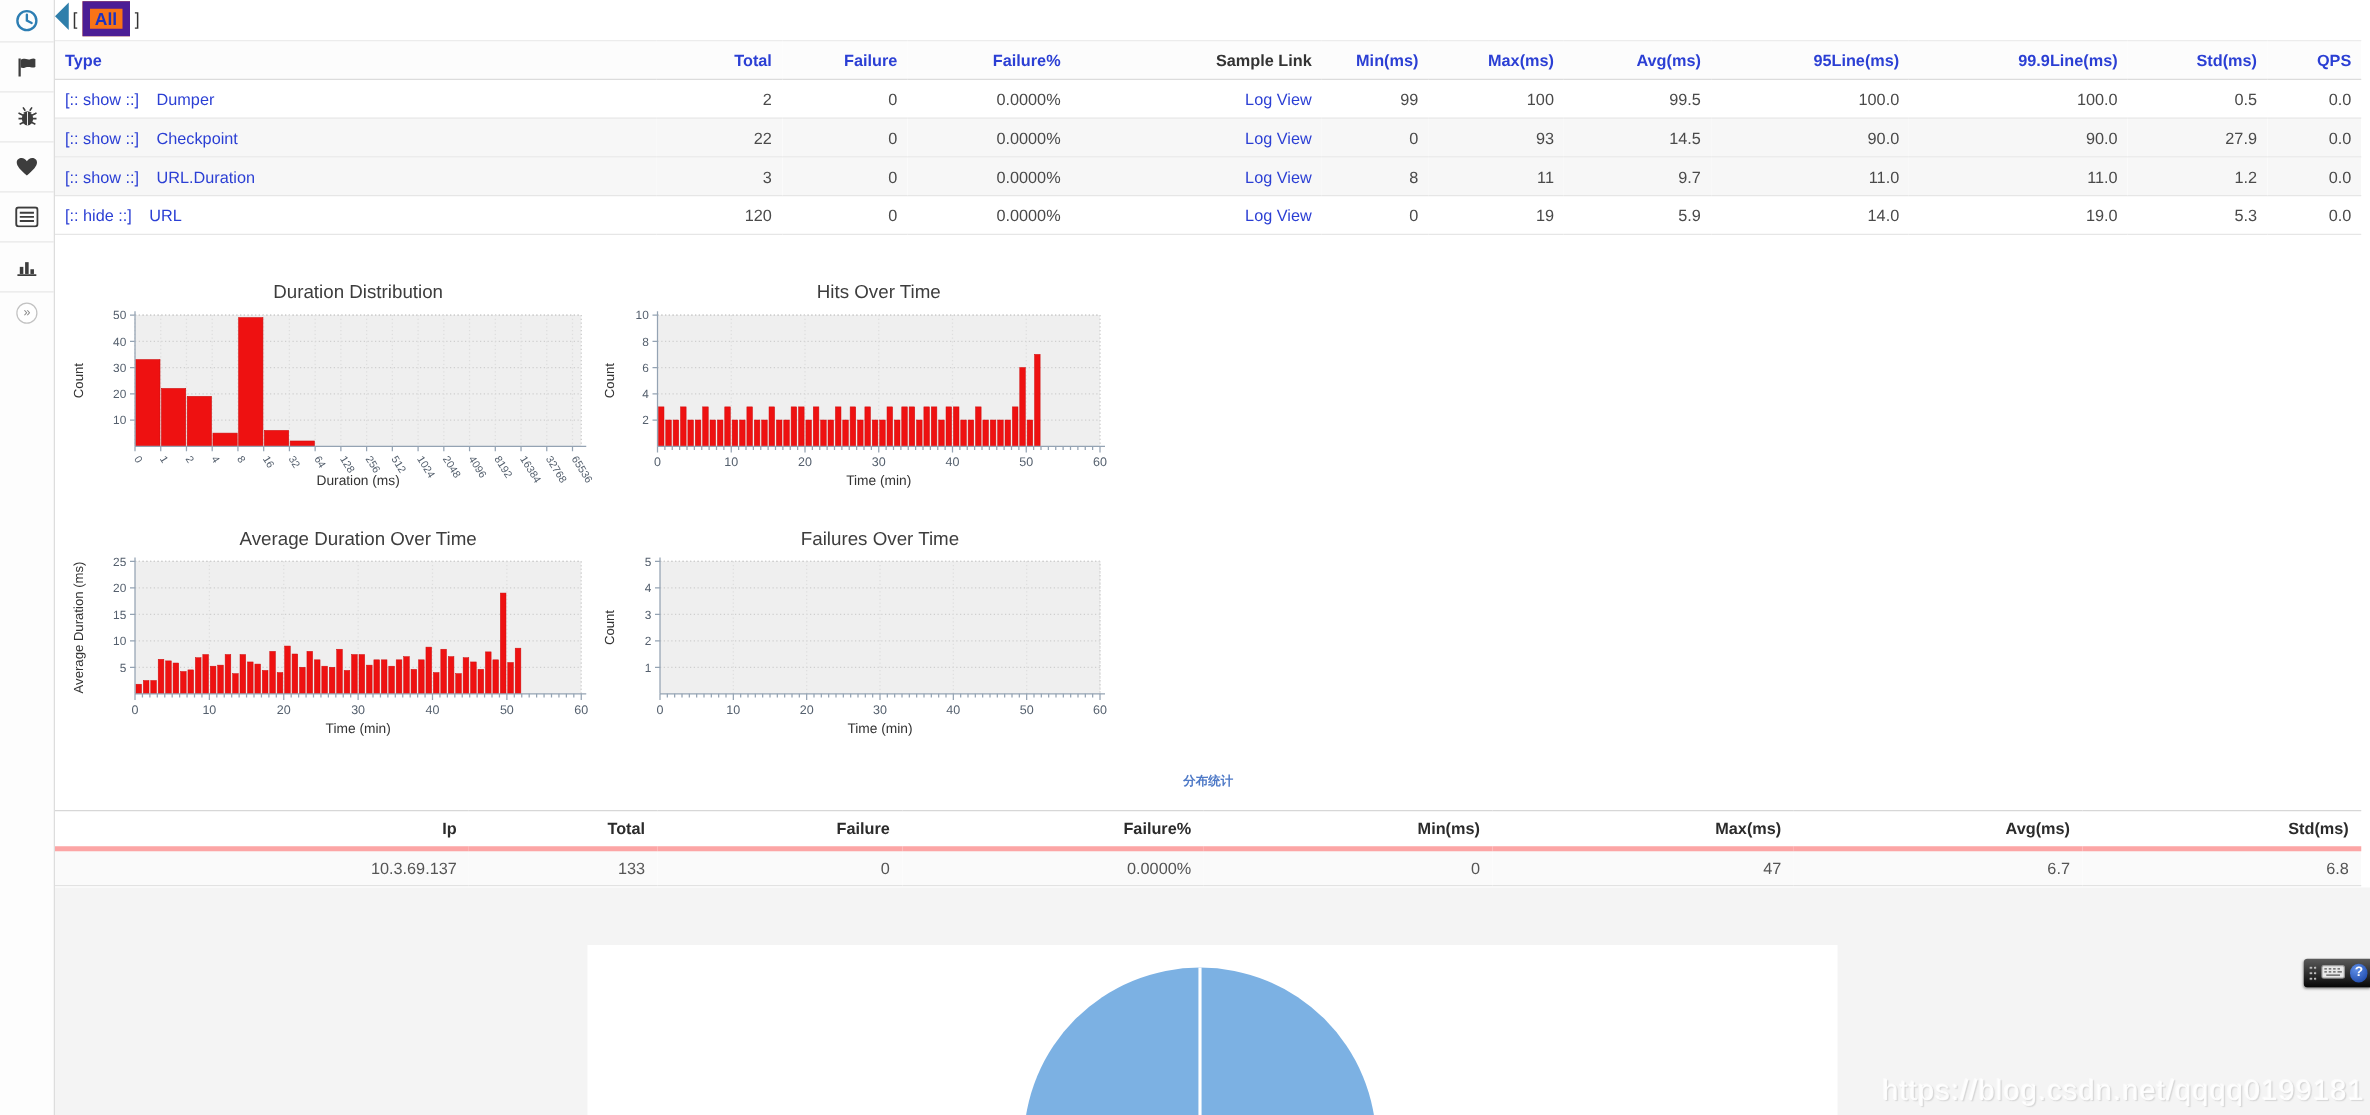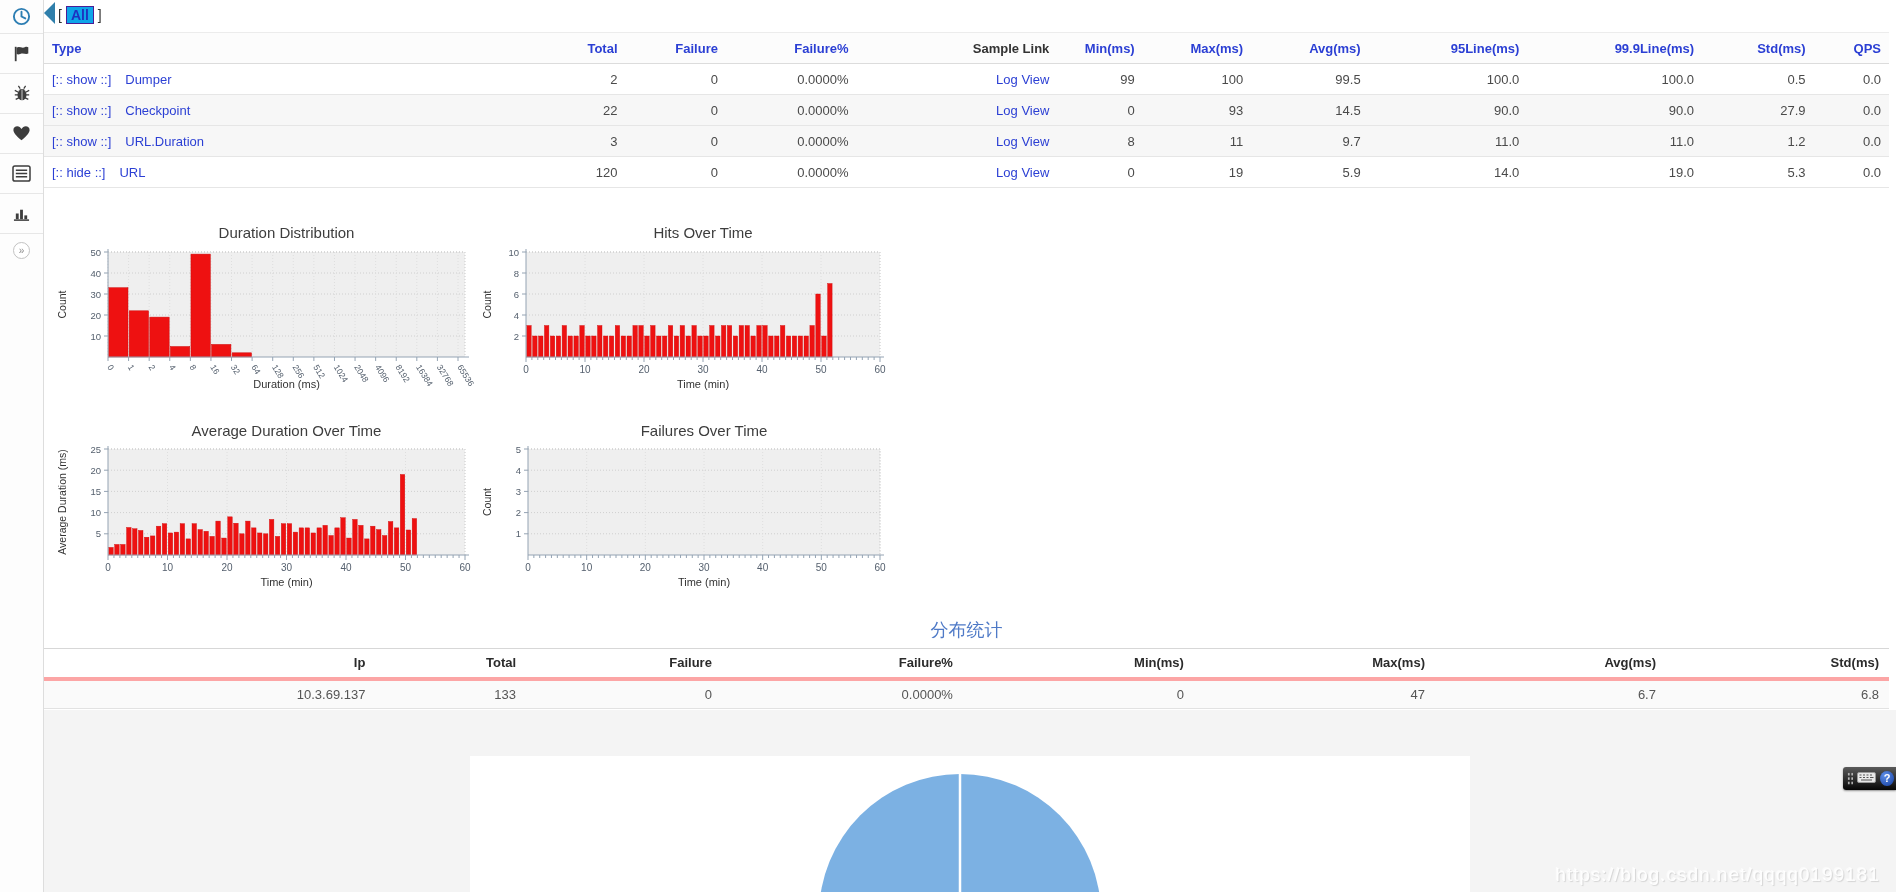--- a/index.html
+++ b/index.html
@@ -17,22 +17,22 @@
   #collapse-circle { margin:8px auto 0; width:17px; height:17px; border:1px solid #c2c2c2;
                      border-radius:50%; color:#8a8a8a; font-size:10px; line-height:15px;
                      text-align:center; cursor:pointer; background:#fff; }
   #toggler { position:absolute; left:44px; top:2px; width:0; height:0;
              border-top:11px solid transparent; border-bottom:11px solid transparent;
              border-right:11px solid #2f7fab; cursor:pointer; }
 
   
   #topbar { position:absolute; left:58px; top:2px; height:26px; display:flex;
             align-items:center; gap:4px; font-size:14px; color:#333; }
-  #filter-all { background:#0ea5e9; color:#1d33c0; padding:0 4px; font-weight:bold;
-                cursor:pointer; border:1px solid #4c1d95; }
+  #filter-all { background:#f97316; color:#1d33c0; padding:0 4px; font-weight:bold;
+                cursor:pointer; border:6px solid #4c1d95; }
 
   
   #main-table { position:absolute; left:44px; top:32px; width:1845px;
                 border-collapse:collapse; table-layout:fixed; }
   #main-table th, #main-table td { padding:0 8px; height:31px; white-space:nowrap;
                 overflow:hidden; border-bottom:1px solid #e6e6e6; }
   #main-table thead th { border-top:1px solid #ececec; border-bottom:1px solid #dcdcdc;
                 font-weight:bold; text-align:right; color:#2b3fd4; background:#fcfcfc; }
   #main-table th.col-type { text-align:left; }
   #main-table th.col-sample, #main-table td.col-sample { text-align:right; color:#333; }
@@ -41,37 +41,37 @@
   #main-table tr.zebra { background:#f7f7f7; }
   a.lnk { color:#2b3fd4; text-decoration:none; cursor:pointer; }
   .toggle-lnk { margin-right:14px; }
 
   
   .chart-box { position:absolute; }
   svg text { font-family:"Liberation Sans", sans-serif; }
 
   
   #dist-title { position:absolute; left:44px; top:618px; width:1845px; text-align:center;
-                color:#4f7ac7; font-size:18px; }
+                color:#4f7ac7; font-size:10px;font-weight:bold; }
   #dist-table { position:absolute; left:44px; top:648px; width:1845px;
                 border-collapse:collapse; table-layout:fixed; }
   #dist-table th, #dist-table td { padding:0 10px; height:30px; text-align:right;
                 white-space:nowrap; overflow:hidden; }
   #dist-table thead th { font-weight:bold; color:#2b2b2b; border-top:1px solid #d7d7d7;
                 border-bottom:4px solid #fca5a5; background:#fff; }
   #dist-table td { color:#555; background:#fafafa; border-bottom:1px solid #e2e2e2; }
 
   
   #bottom-strip { position:absolute; left:44px; top:710px; width:1852px; height:182px;
                   background:#f4f4f4; }
   #pie-panel { position:absolute; left:470px; top:756px; width:1000px; height:136px;
                background:#fff; overflow:hidden; }
 
   
-  #watermark { position:absolute; right:16px; bottom:6px; font-size:19px;
+  #watermark { position:absolute; right:4px; bottom:6px; font-size:23px;
                color:rgba(255,255,255,0.92); letter-spacing:1px;
                text-shadow:1px 1px 1px #d4d4d4, -1px -1px 0 rgba(255,255,255,0.6);
                pointer-events:none;margin-left:27px; }
 
   
   #ime { position:absolute; left:1843px; top:767px; width:53px; height:23px;
          background:linear-gradient(#5a5a5a,#060606); border-radius:3px 0 0 3px;
          display:flex; align-items:center; gap:4px; padding:0 2px 0 4px; cursor:pointer;
          box-shadow:0 1px 2px rgba(0,0,0,.4); }
   #ime .grip { width:7px; height:13px;

